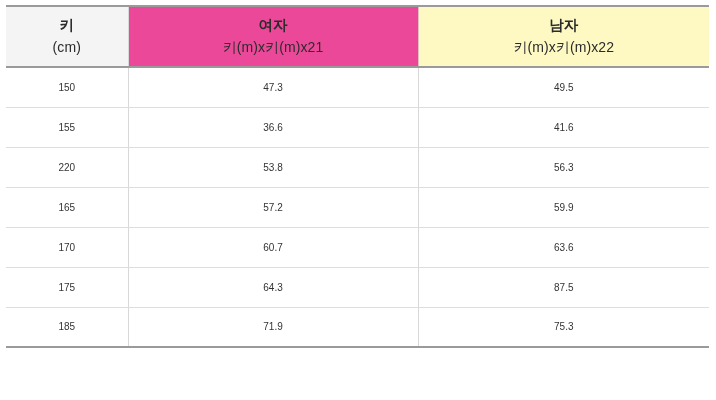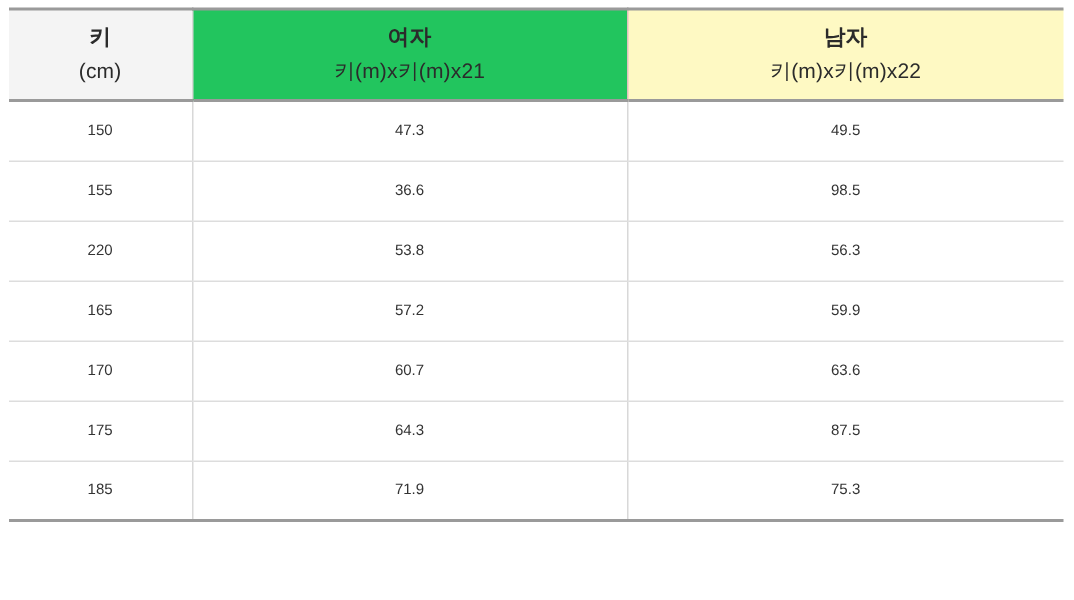--- a/index.html
+++ b/index.html
@@ -51,21 +51,21 @@
     font-weight: normal;
     border-bottom: 2px solid #9a9a9a;
     box-sizing: border-box;
   }
 
   th.h-height {
     background: #f4f4f4;
     border-right: 1px solid #d8d8d8;
   }
   th.h-female {
-    background: #22c55e;
+    background: #ec4899;
     border-right: 1px solid #e3bfbf;
   }
   th.h-male {
     background: #fef9c3;
   }
 
   .hd-line1 {
     display: block;
     font-size: 14.5px;
     font-weight: bold;
@@ -137,21 +137,21 @@
       </thead>
       <tbody id="table-body">
           <tr>
             <td class="cell-height">150</td>
             <td class="cell-female">47.3</td>
             <td class="cell-male">49.5</td>
           </tr>
           <tr>
             <td class="cell-height">155</td>
             <td class="cell-female">36.6</td>
-            <td class="cell-male">98.5</td>
+            <td class="cell-male">41.6</td>
           </tr>
           <tr>
             <td class="cell-height">220</td>
             <td class="cell-female">53.8</td>
             <td class="cell-male">56.3</td>
           </tr>
           <tr>
             <td class="cell-height">165</td>
             <td class="cell-female">57.2</td>
             <td class="cell-male">59.9</td>

